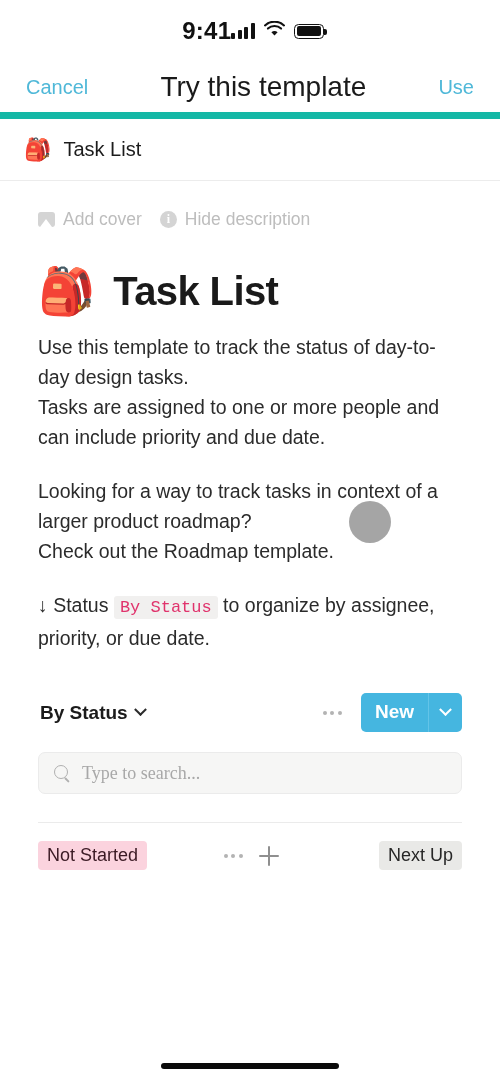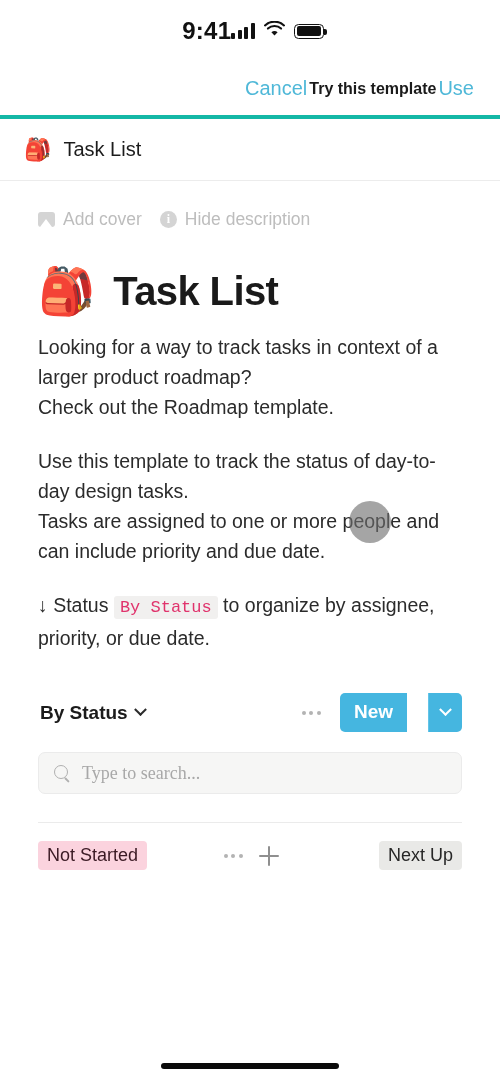--- a/index.html
+++ b/index.html
@@ -31,26 +31,26 @@
   }
   .battery::after {
     content: ""; position: absolute; right: -4px; top: 4.5px;
     width: 2.5px; height: 6px; background: #111; border-radius: 0 2px 2px 0;
   }
   .battery b { display: block; width: 100%; height: 100%; background: #111; border-radius: 2px; }
 
   
   .navbar {
     height: 57px; display: flex; align-items: center;
-    justify-content: flex-end; padding: 0 24px;
-    border-bottom: 4px solid #14b8a6;
+    justify-content: space-between; padding: 0 24px;
+    border-bottom: 7px solid #14b8a6;
   }
   .nav-action { font-size: 20px; color: #4fb8d8; background: none; border: none;
                 font-family: inherit; cursor: pointer; padding: 4px 2px; }
-  .nav-title { font-size: 16px; font-weight: 700; color: #1a1a1a; }
+  .nav-title { font-size: 28px; font-weight: 400; color: #1a1a1a; }
 
   
   .breadcrumb {
     height: 62px; display: flex; align-items: center; gap: 12px;
     padding: 0 24px; border-bottom: 1px solid #ececec;
   }
   .crumb-emoji { font-size: 22px; line-height: 1; }
   .crumb-label { font-size: 20px; color: #1c1c1c; }
 
   
@@ -96,21 +96,21 @@
   .view-tab { display: flex; align-items: center; gap: 8px; background: none;
               border: none; font-family: inherit; cursor: pointer; padding: 2px; }
   .view-tab-label { font-size: 19px; font-weight: 700; color: #1b1b1b; }
   .chev {
     width: 9px; height: 9px; border-right: 2px solid #2b2b2b;
     border-bottom: 2px solid #2b2b2b; transform: rotate(45deg) translate(-2px, -2px);
   }
   .toolbar-right { display: flex; align-items: center; gap: 17px; }
   .dots { display: flex; gap: 3.5px; background: none; border: none; cursor: pointer; padding: 6px 2px; }
   .dots i { width: 4px; height: 4px; border-radius: 50%; background: #b3b3b3; display: block; }
-  .new-btn { display: flex; align-items: stretch; border-radius: 5px; overflow: hidden; gap: 21px; }
+  .new-btn { display: flex; align-items: stretch; border-radius: 5px; overflow: hidden; }
   .new-btn-main {
     background: #45b6e0; color: #fff; font-size: 19px; font-weight: 600;
     border: none; font-family: inherit; padding: 8px 14px 9px; cursor: pointer;
   }
   .new-btn-caret {
     background: #45b6e0; border: none; border-left: 1px solid #63c4e8;
     width: 34px; display: flex; align-items: center; justify-content: center; cursor: pointer;
   }
   .chev-white {
     width: 9px; height: 9px; border-right: 2px solid #fff;
@@ -215,26 +215,26 @@
         <span class="meta-text">Hide description</span>
       </button>
     </div>
 
     <div class="page-title">
       <span class="title-emoji">🎒</span>
       <span class="title-text">Task List</span>
     </div>
 
     <p class="para">
+      <span>Use this template to track the status of day-to-day design tasks.</span><br>
+      <span>Tasks are assigned to one or more people and can include priority and due date.</span>
+    </p>
+    <p class="para">
       <span>Looking for a way to track tasks in context of a larger product roadmap?</span><br>
       <span>Check out the Roadmap template.</span>
-    </p>
-    <p class="para">
-      <span>Use this template to track the status of day-to-day design tasks.</span><br>
-      <span>Tasks are assigned to one or more people and can include priority and due date.</span>
     </p>
     <p class="para">
       <span>↓ Status </span><span class="code-chip" style="color: rgb(224, 51, 108); background: rgb(241, 240, 239);">By Status</span><span> to organize by assignee, priority, or due date.</span>
     </p>
 
     <div class="db-toolbar">
       <button class="view-tab">
         <span class="view-tab-label">By Status</span>
         <span class="chev"></span>
       </button>

